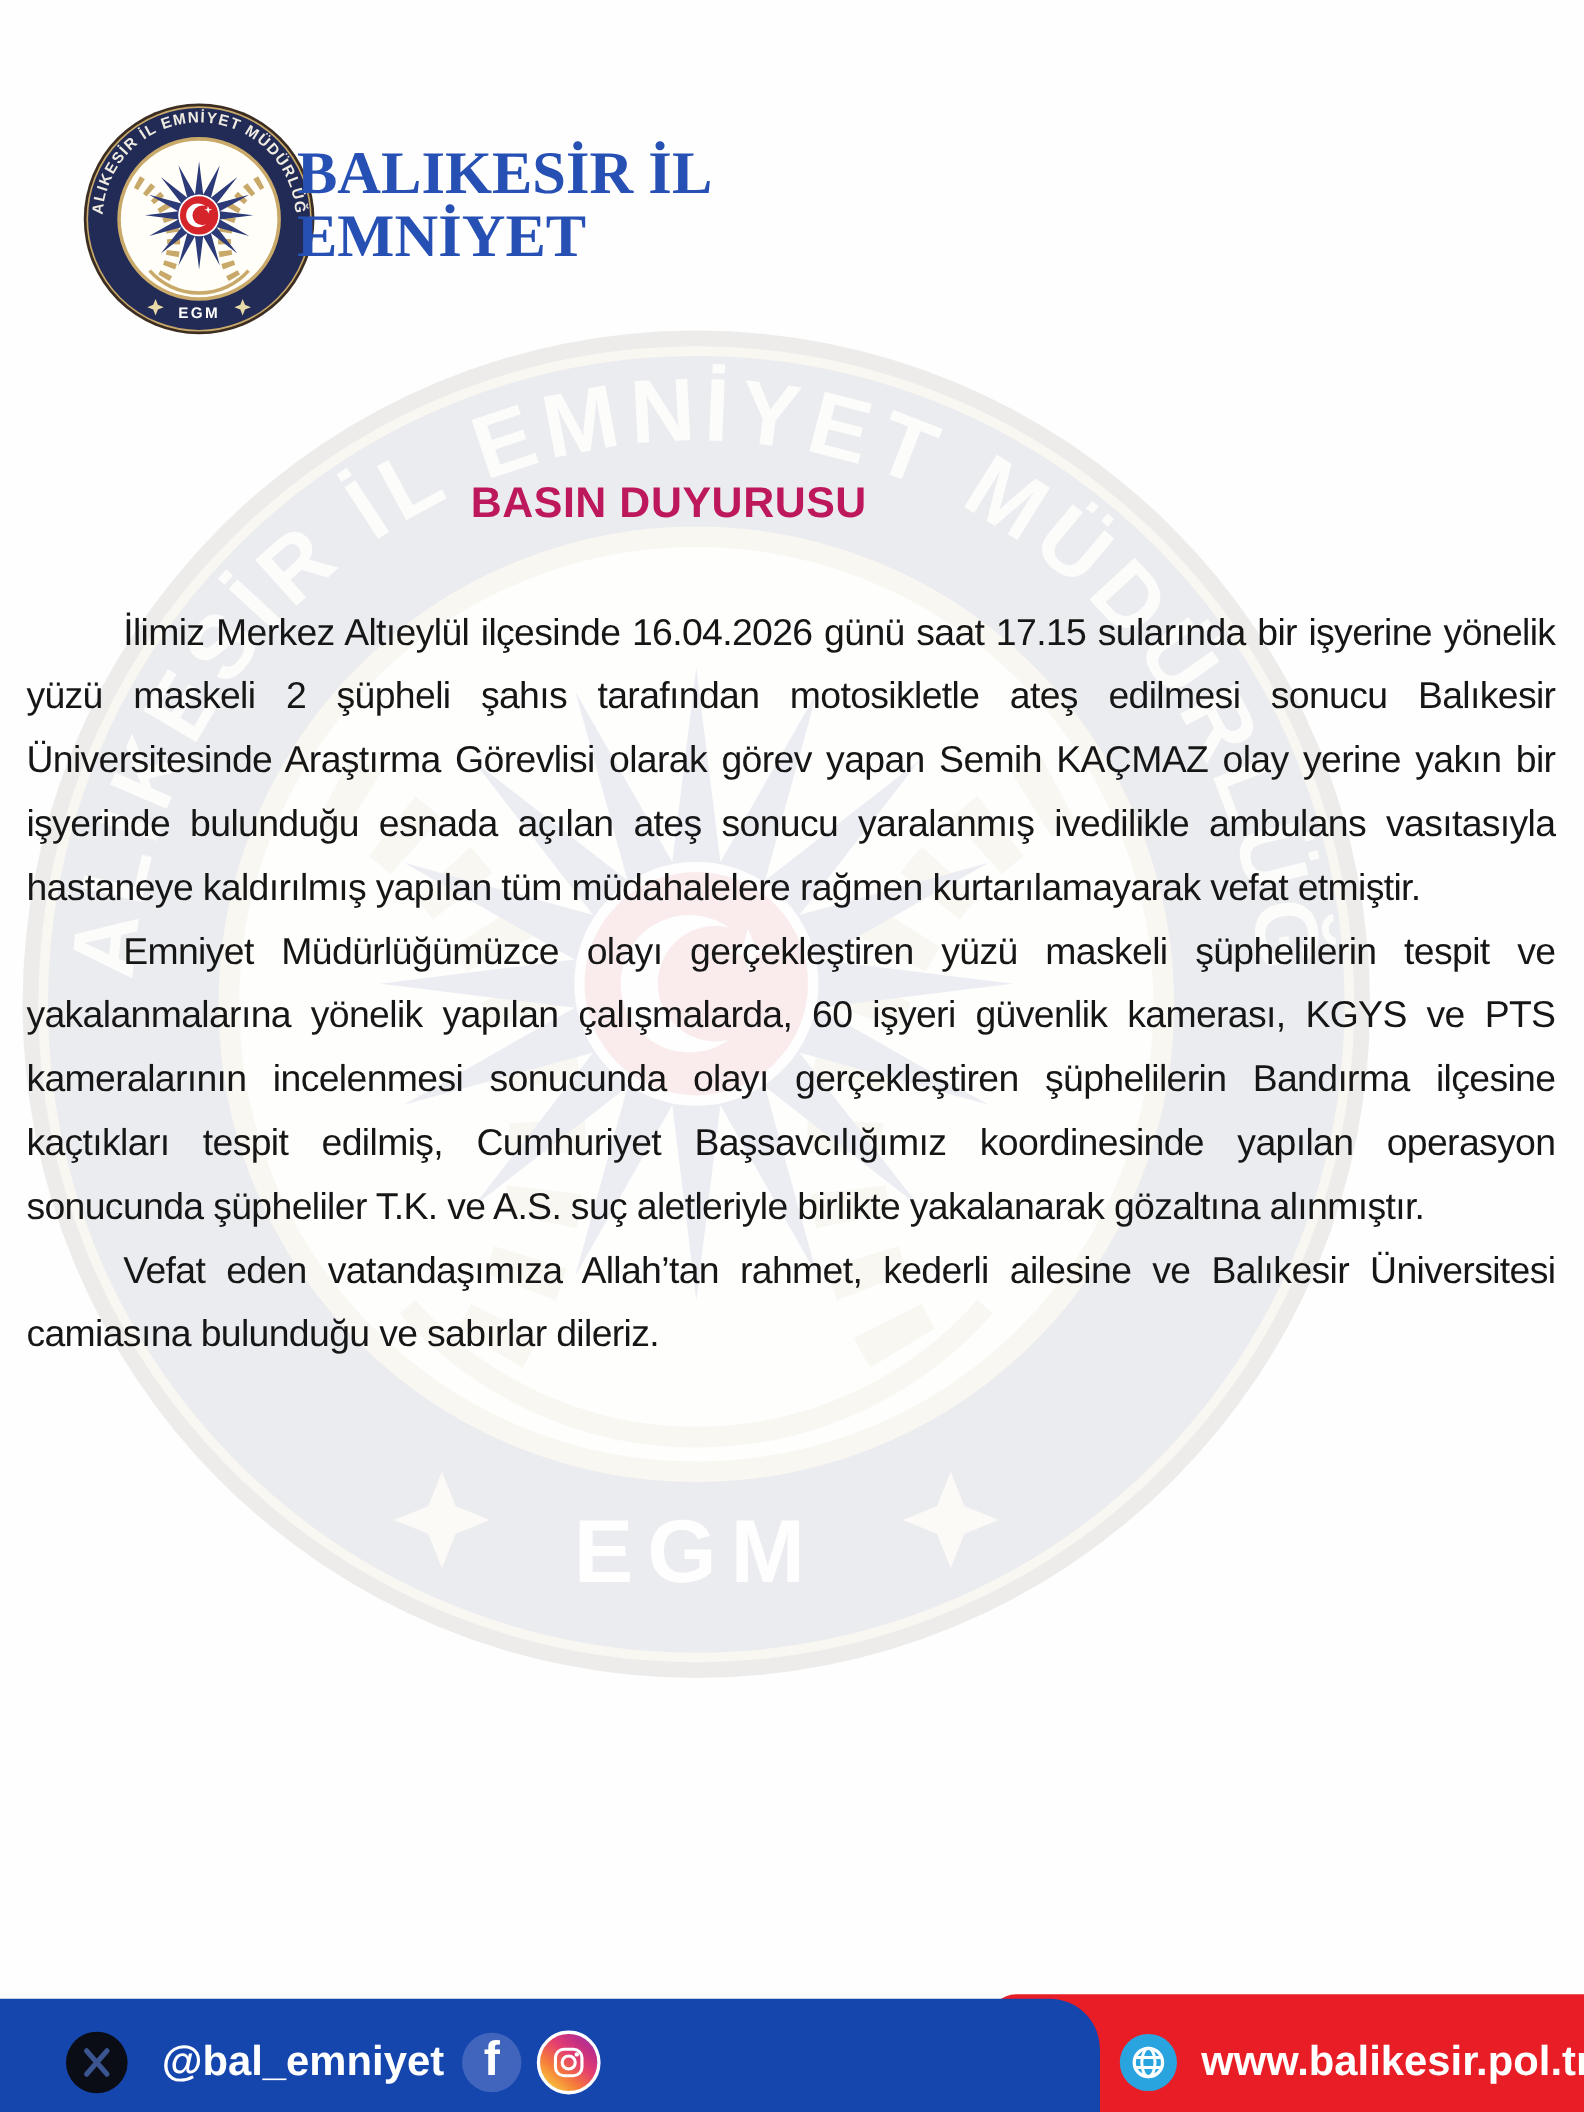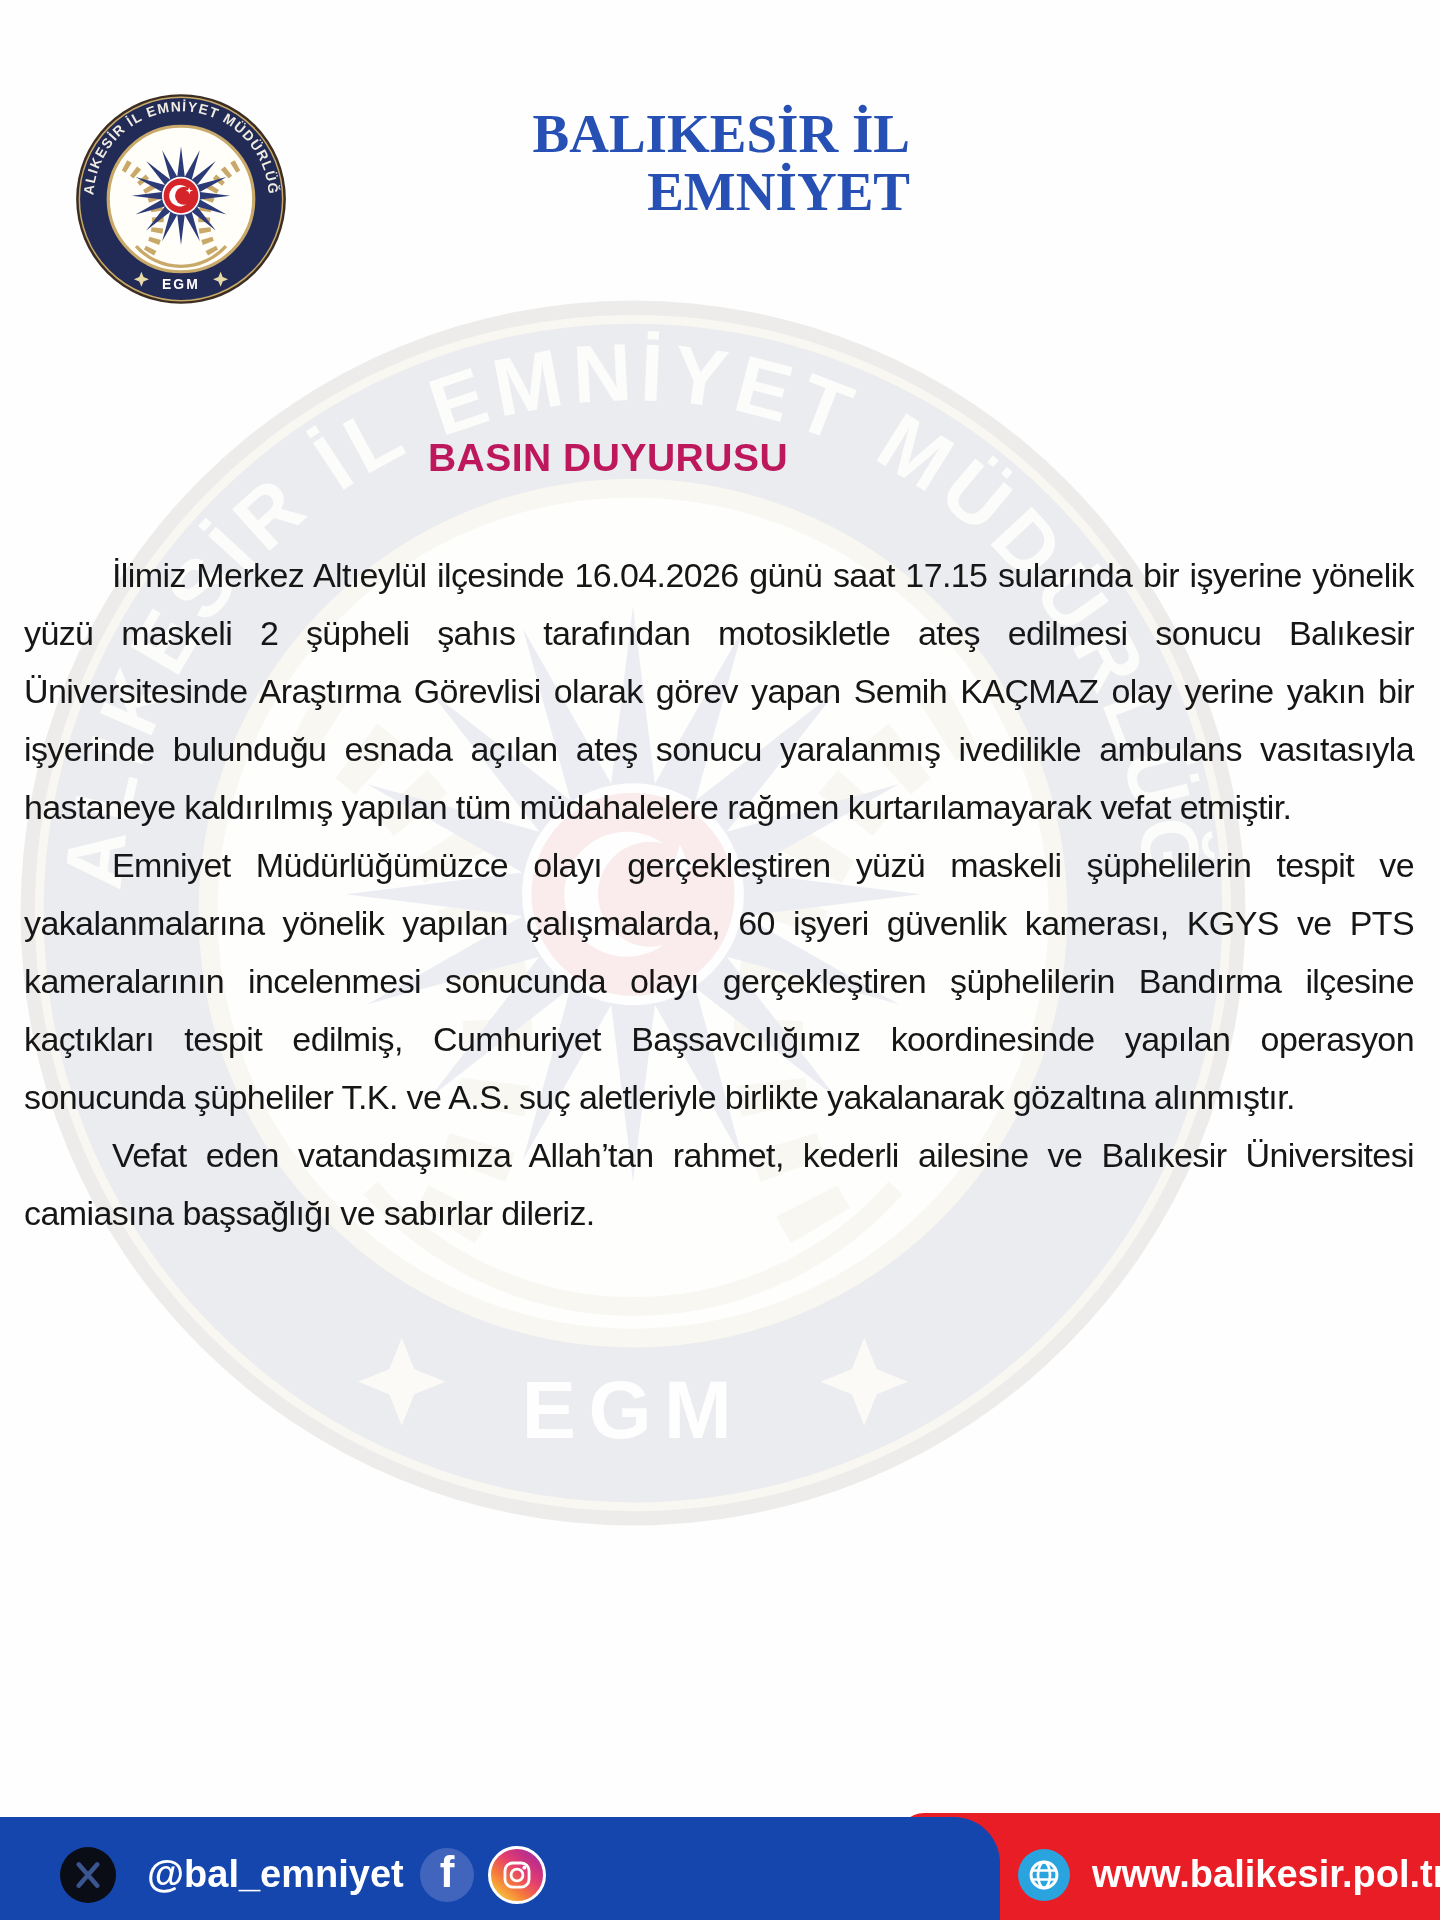--- a/index.html
+++ b/index.html
@@ -15,22 +15,22 @@
     width:1250px; height:1250px; opacity:0.08;
     pointer-events:none;
   }
 
   
   .logo{
     position:absolute; left:74px; top:92px;
     width:214px; height:214px;
   }
   .org-title{
-    position:absolute; left:270px; top:105px; width:640px;
-    text-align:right; color:#2750b4;
+    position:absolute; left:270px; top:128px; width:640px;
+    text-align:left; color:#2750b4;
     font-family:"Liberation Serif", serif;
     font-weight:700; font-size:55px; line-height:58px;
     letter-spacing:0px;
   }
 
   
   .pr-heading{
     position:absolute; left:0; top:436px; width:1216px;
     text-align:center; color:#be185d;
     font-weight:700; font-size:39px; letter-spacing:0.5px;
@@ -118,21 +118,21 @@
   </svg>
   <div class="org-title">
     <div>BALIKESİR İL EMNİYET</div>
   </div>
 
   <div class="pr-heading">BASIN DUYURUSU</div>
 
   <div class="pr-body">
     <p>İlimiz Merkez Altıeylül ilçesinde 16.04.2026 günü saat 17.15 sularında bir işyerine yönelik yüzü maskeli 2 şüpheli şahıs tarafından motosikletle ateş edilmesi sonucu Balıkesir Üniversitesinde Araştırma Görevlisi olarak görev yapan Semih KAÇMAZ olay yerine yakın bir işyerinde bulunduğu esnada açılan ateş sonucu yaralanmış ivedilikle ambulans vasıtasıyla hastaneye kaldırılmış yapılan tüm müdahalelere rağmen kurtarılamayarak vefat etmiştir.</p>
     <p>Emniyet Müdürlüğümüzce olayı gerçekleştiren yüzü maskeli şüphelilerin tespit ve yakalanmalarına yönelik yapılan çalışmalarda, 60 işyeri güvenlik kamerası, KGYS ve PTS kameralarının incelenmesi sonucunda olayı gerçekleştiren şüphelilerin Bandırma ilçesine kaçtıkları tespit edilmiş, Cumhuriyet Başsavcılığımız koordinesinde yapılan operasyon sonucunda şüpheliler T.K. ve A.S. suç aletleriyle birlikte yakalanarak gözaltına alınmıştır.</p>
-    <p>Vefat eden vatandaşımıza Allah’tan rahmet, kederli ailesine ve Balıkesir Üniversitesi camiasına başsağlığı ve sabırlar dileriz.</p>
+    <p>Vefat eden vatandaşımıza Allah’tan rahmet, kederli ailesine ve Balıkesir Üniversitesi camiasına bulunduğu ve sabırlar dileriz.</p>
   </div>
 
   <div class="footer">
     <div class="footer-red"></div>
     <div class="footer-blue"></div>
 
     <div class="fgroup tw-group">
       <div class="icon-circle x-circle">
         <svg width="32" height="32" viewBox="0 0 24 24">
           <path d="M5,4 L19,20 M19,4 L5,20" stroke="#3a5590" stroke-width="3.4" stroke-linecap="round" fill="none"></path>

